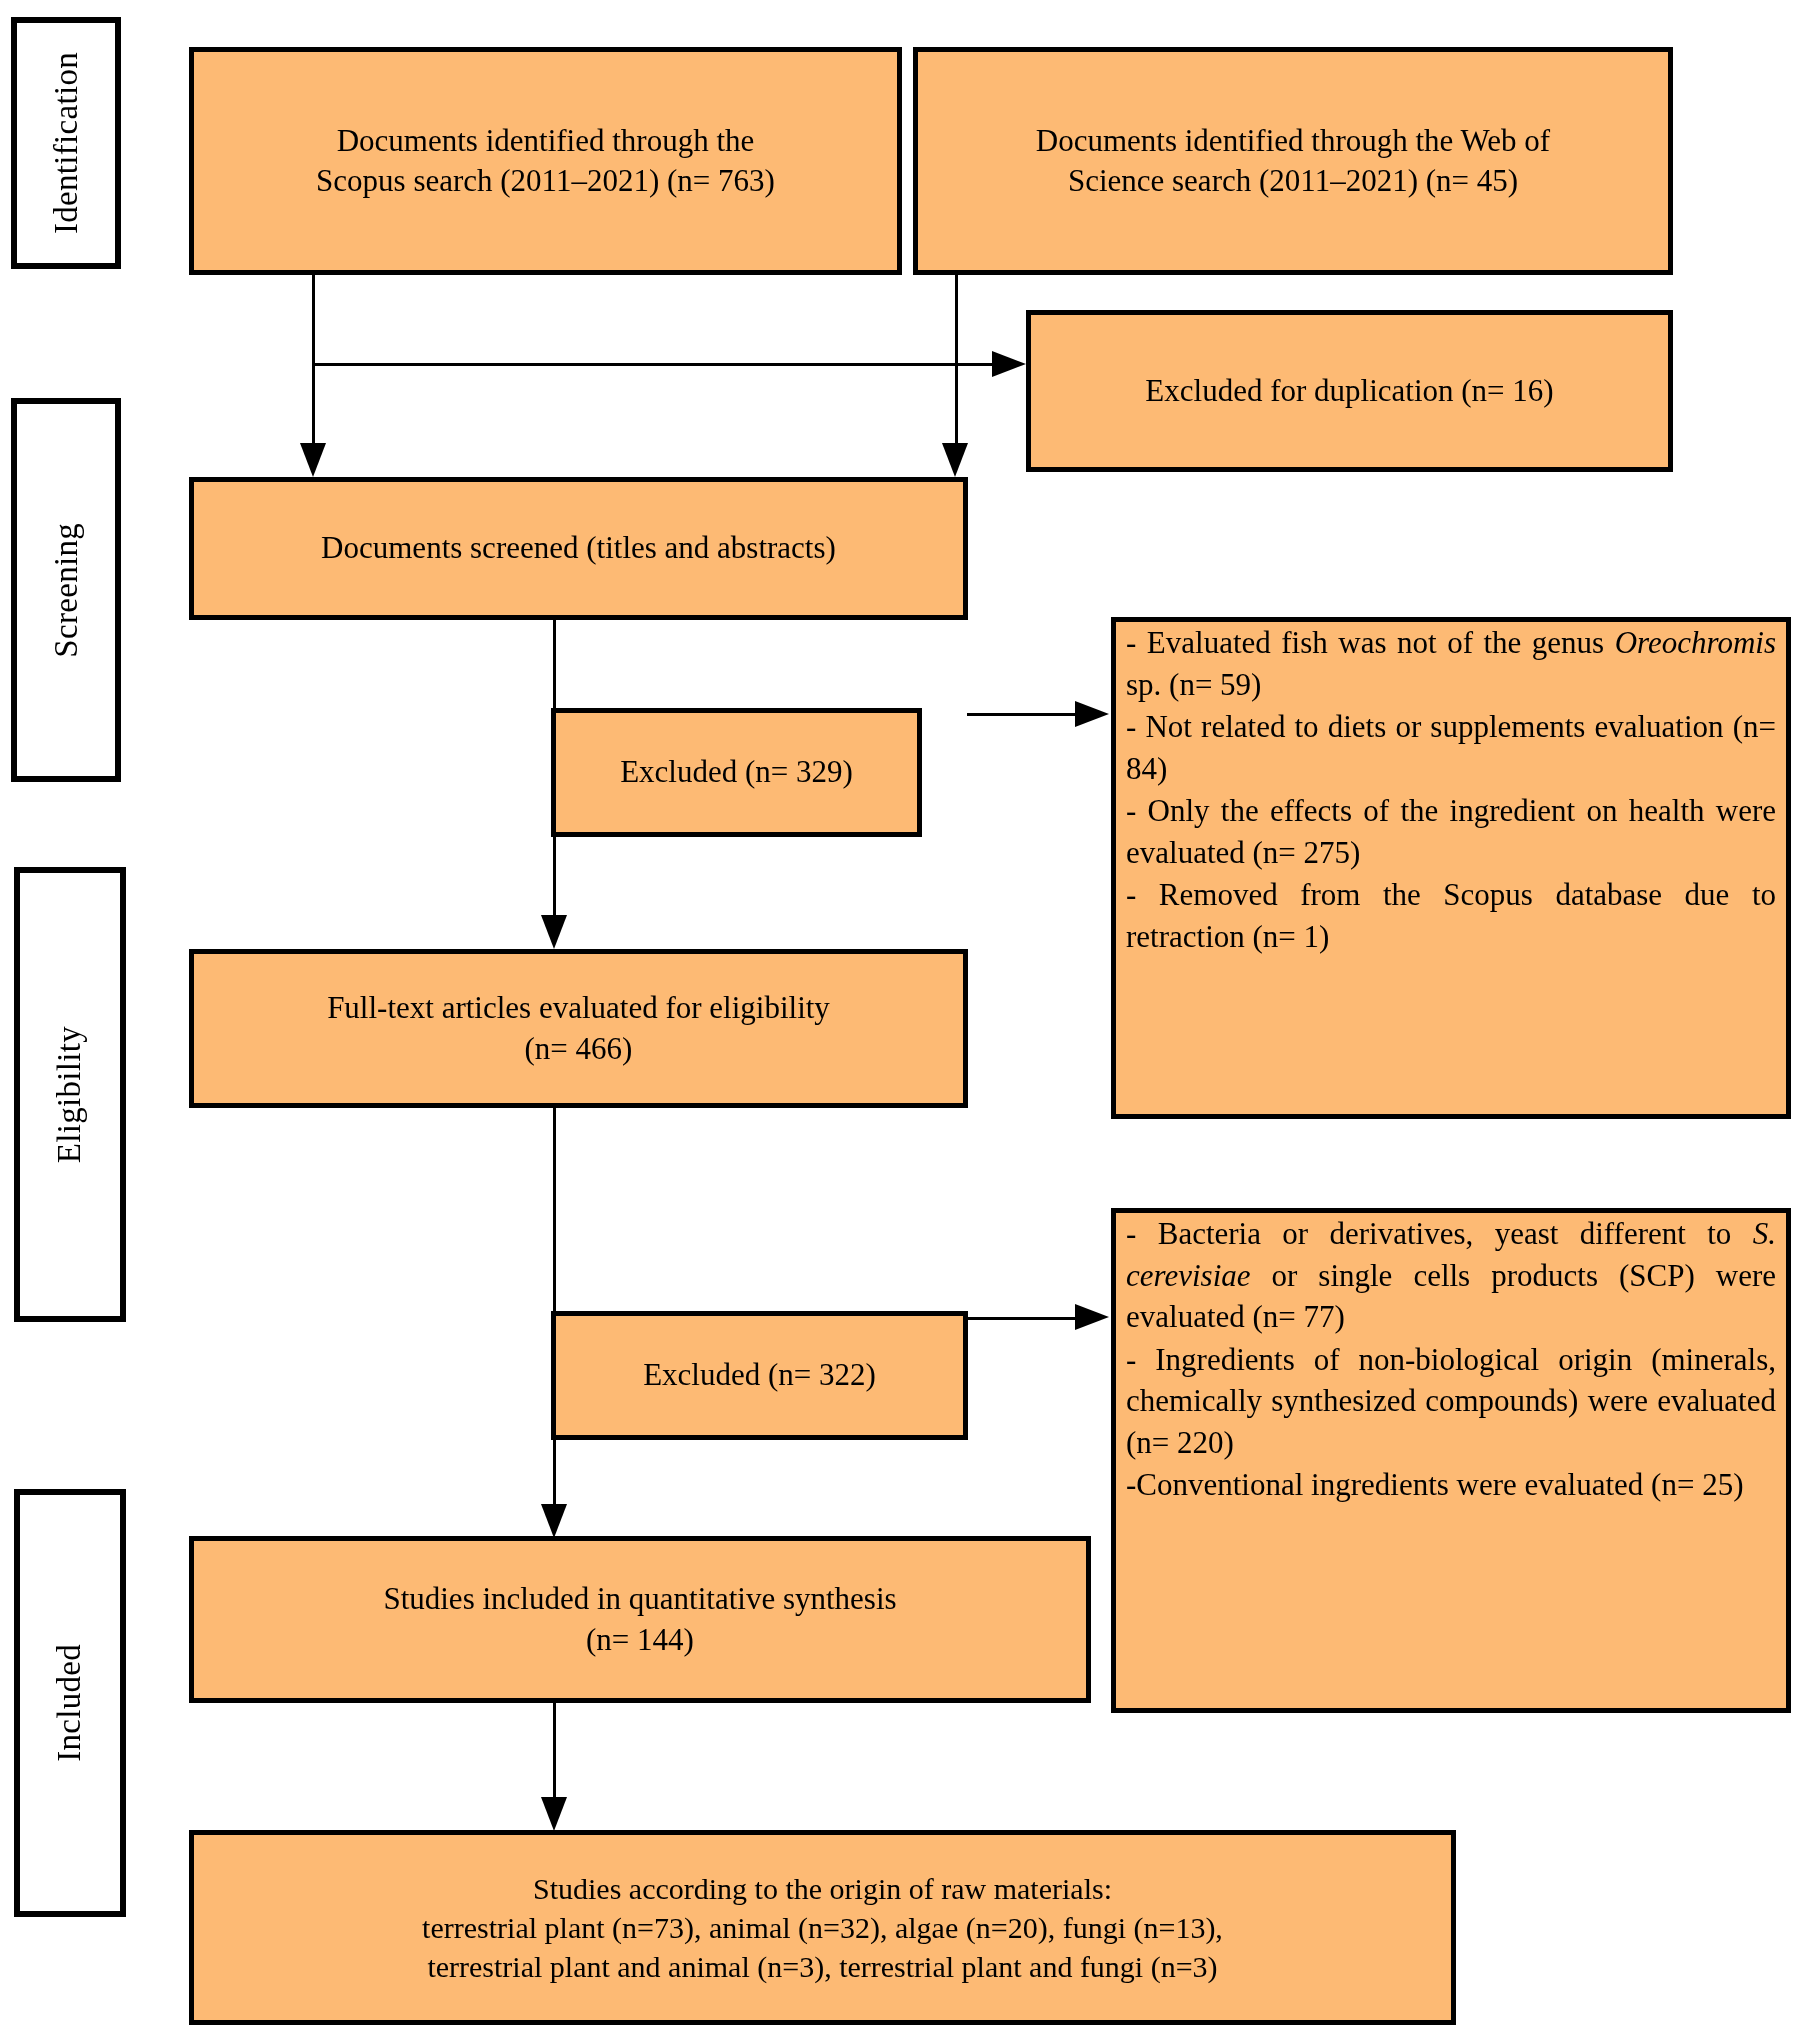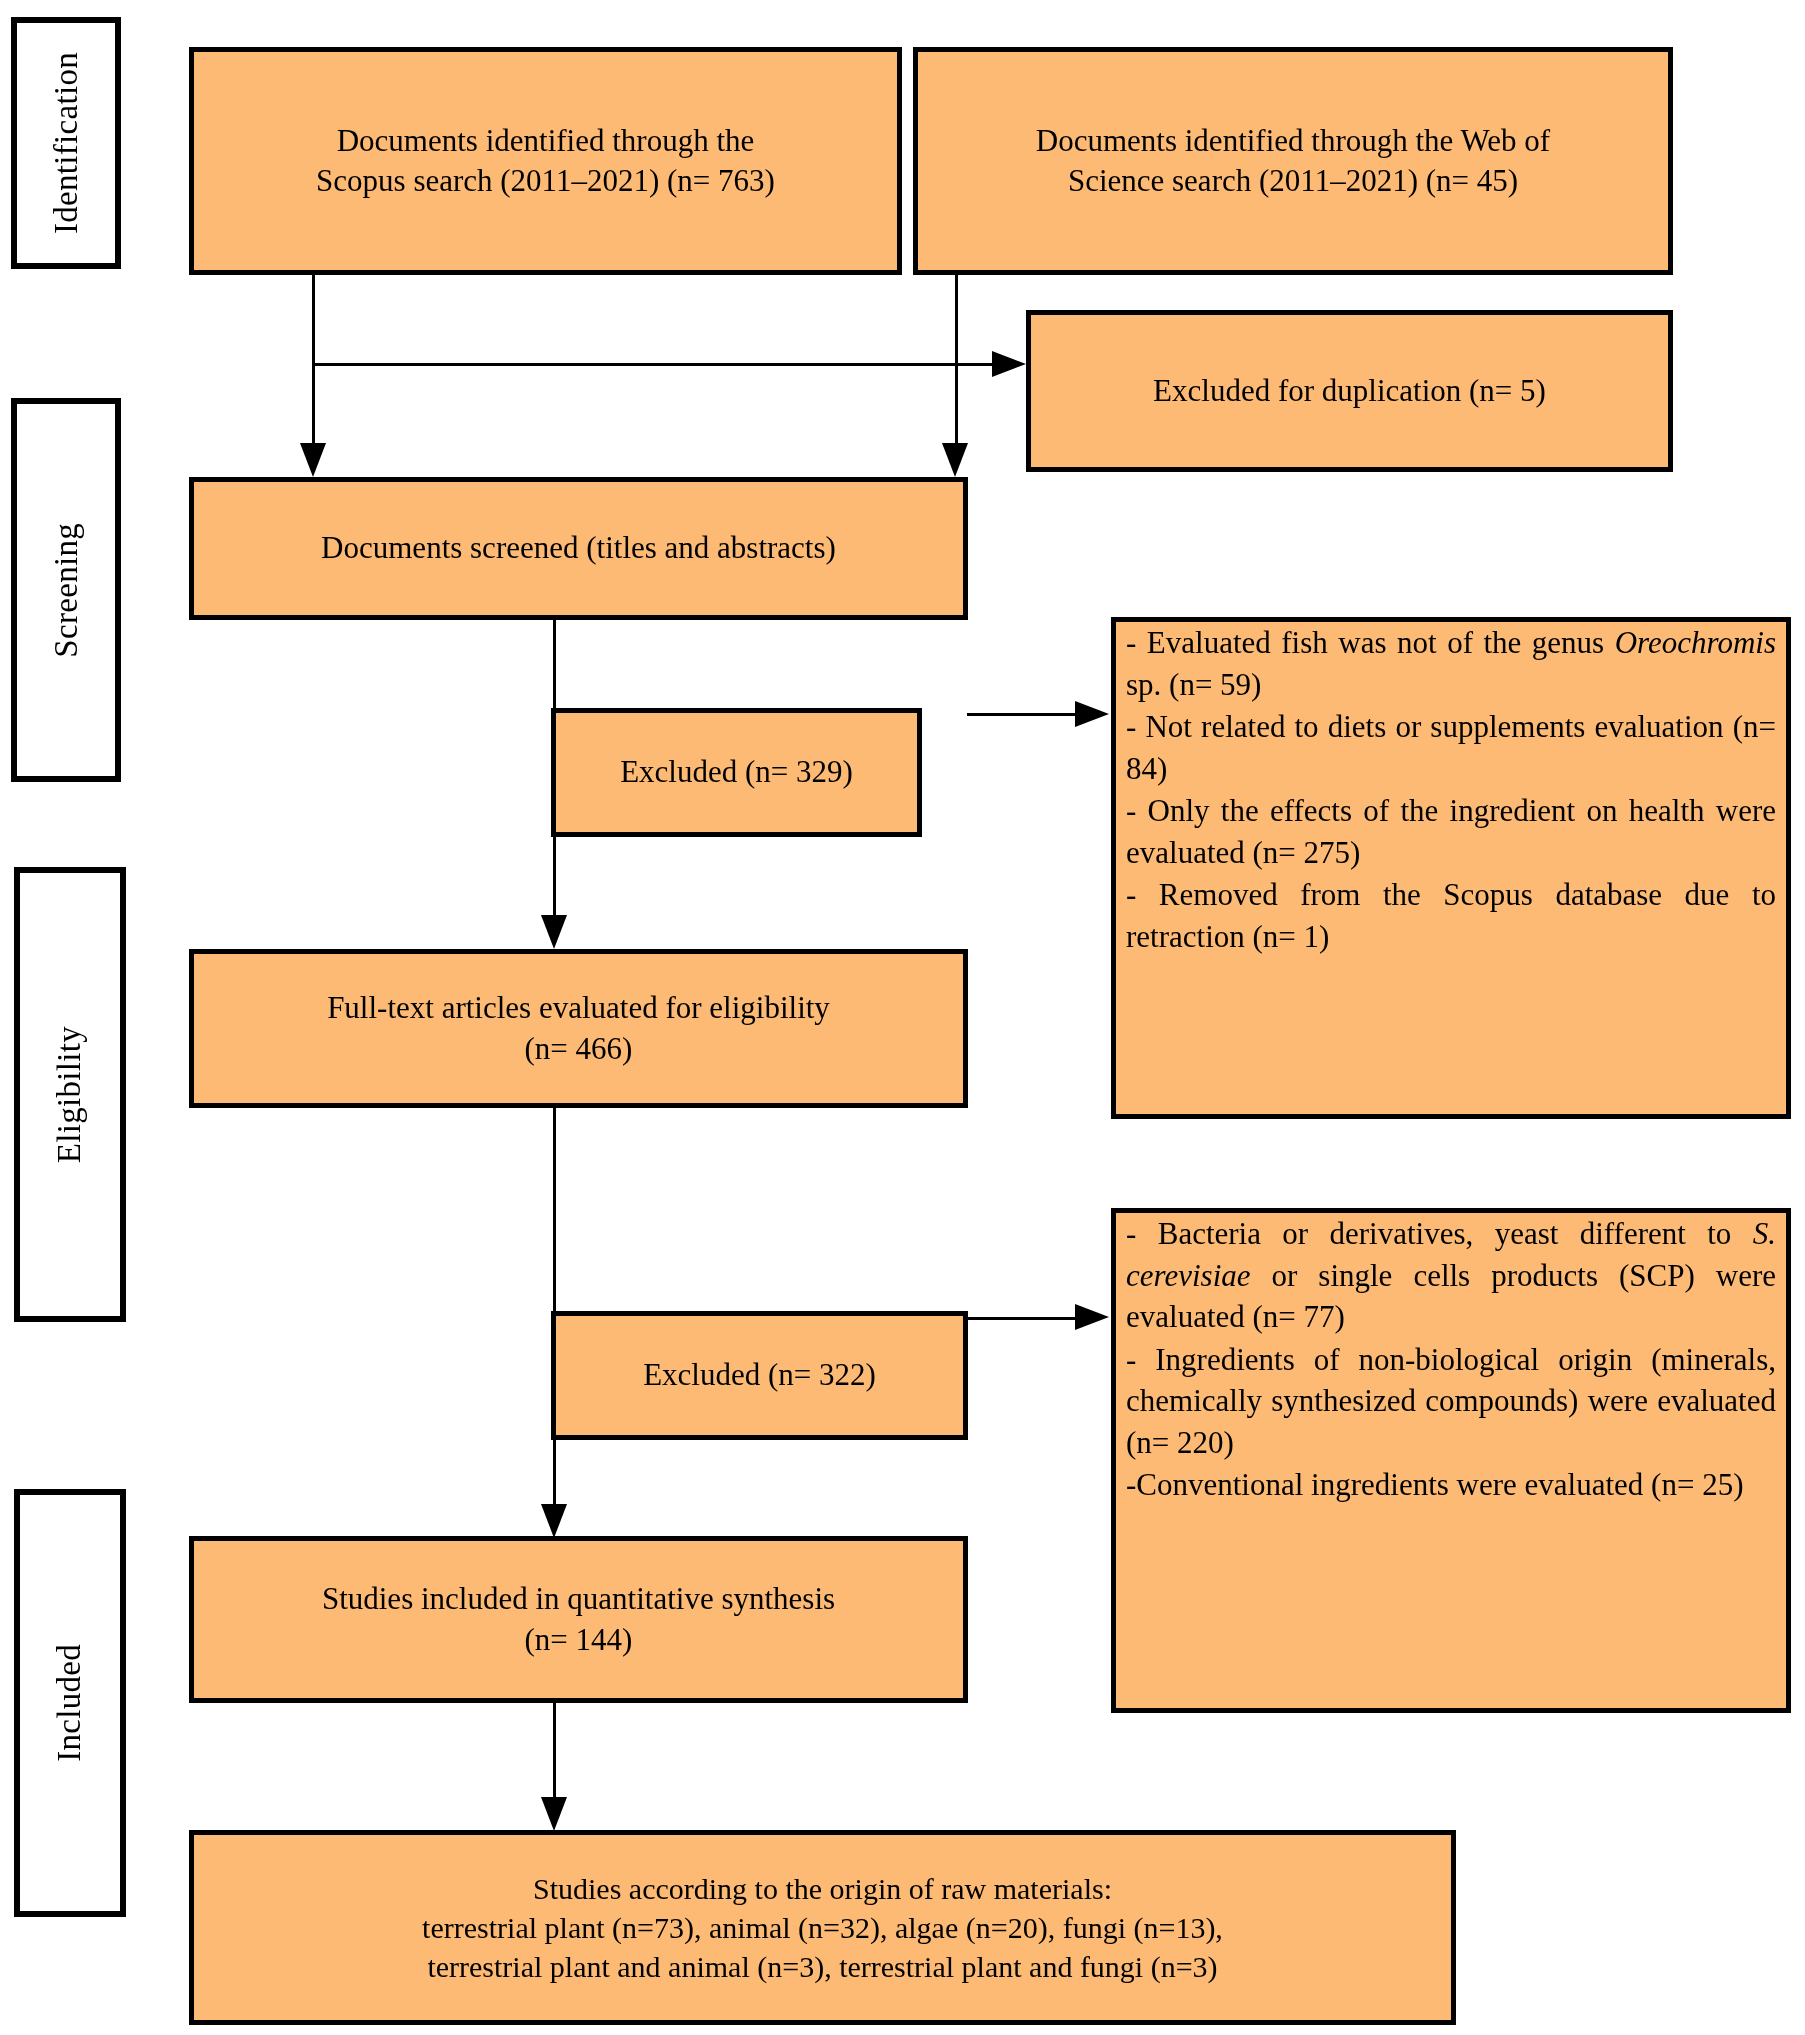--- a/index.html
+++ b/index.html
@@ -127,21 +127,21 @@
   </div>
 
   <div class="box fs-main" style="left:913px; top:47px; width:760px; height:228px;">
     <span class="txt">
       <span>Documents identified through the Web of</span><br>
       <span>Science search (2011–2021) (n= 45)</span>
     </span>
   </div>
 
   <div class="box fs-main" style="left:1026px; top:310px; width:647px; height:162px;">
-    <span class="txt">Excluded for duplication (n= 5)</span>
+    <span class="txt">Excluded for duplication (n= 16)</span>
   </div>
 
   <div class="box fs-main" style="left:189px; top:477px; width:779px; height:143px;">
     <span class="txt">Documents screened (titles and abstracts)</span>
   </div>
 
   <div class="box fs-main" style="left:551px; top:708px; width:371px; height:129px;">
     <span class="txt">Excluded (n= 329)</span>
   </div>
 
@@ -180,21 +180,21 @@
       </span>
       <span class="li">
         <span>- Ingredients of non-biological origin (minerals, chemically synthesized compounds) were evaluated (n= 220)</span>
       </span>
       <span class="li">
         <span>-Conventional ingredients were evaluated (n= 25)</span>
       </span>
     </span>
   </div>
 
-  <div class="box fs-main" style="left:189px; top:1536px; width:779px; height:167px;">
+  <div class="box fs-main" style="left:189px; top:1536px; width:902px; height:167px;">
     <span class="txt">
       <span>Studies included in quantitative synthesis</span><br>
       <span>(n= 144)</span>
     </span>
   </div>
 
   <div class="box fs-bottom" style="left:189px; top:1830px; width:1267px; height:195px;">
     <span class="txt">
       <span>Studies according to the origin of raw materials:</span><br>
       <span>terrestrial plant (n=73), animal (n=32), algae (n=20), fungi (n=13),</span><br>

